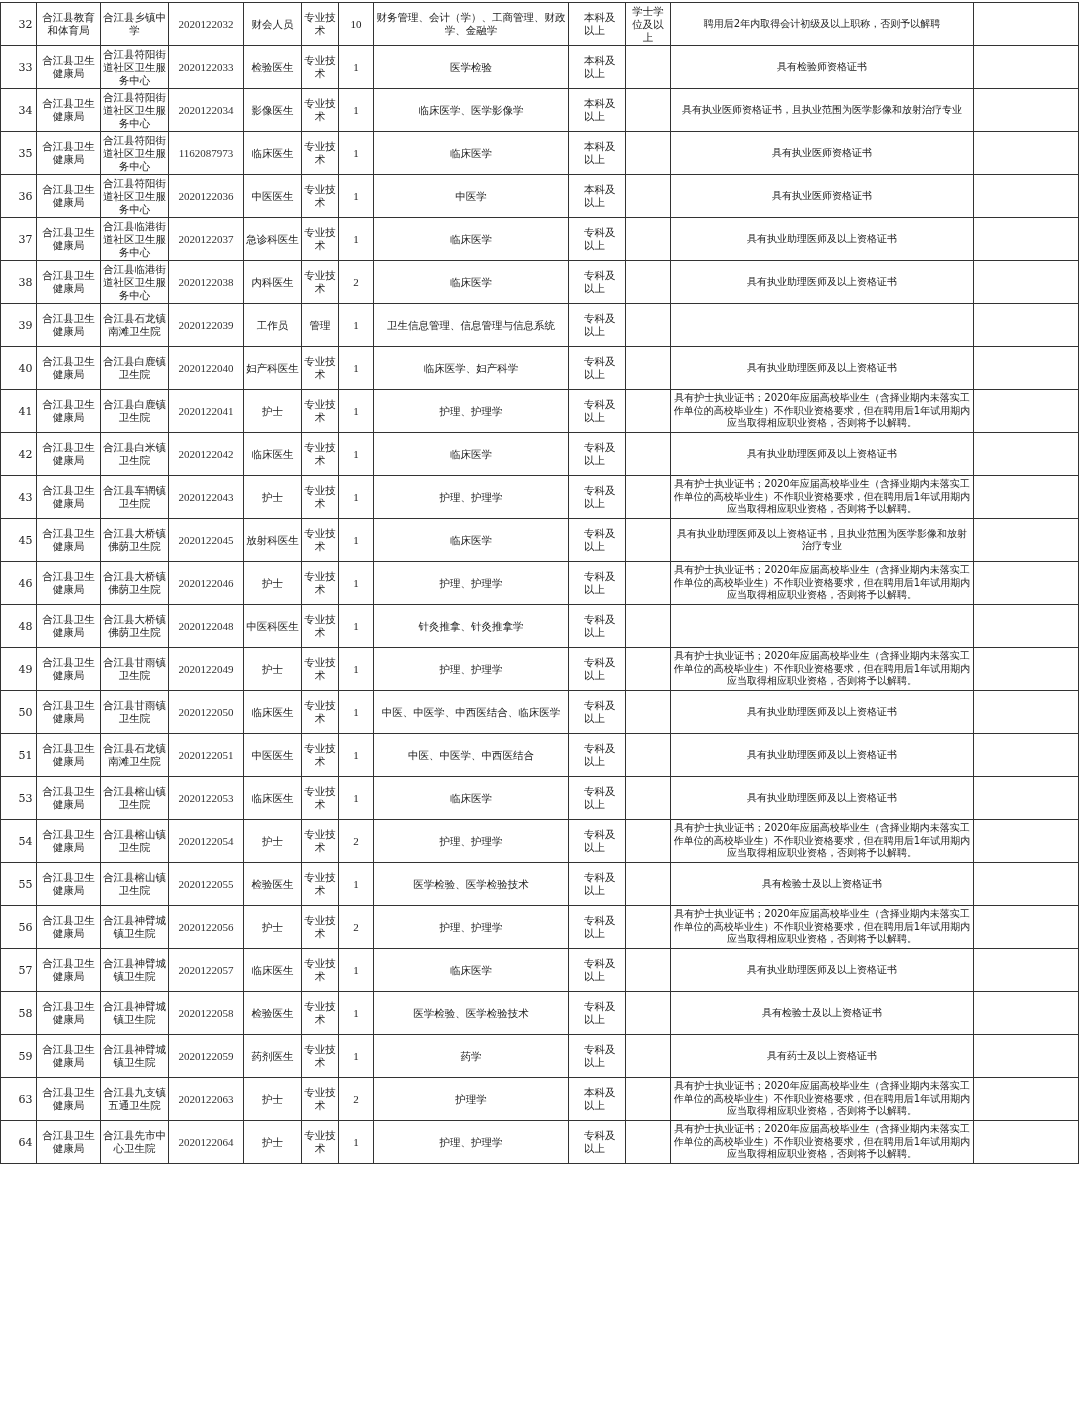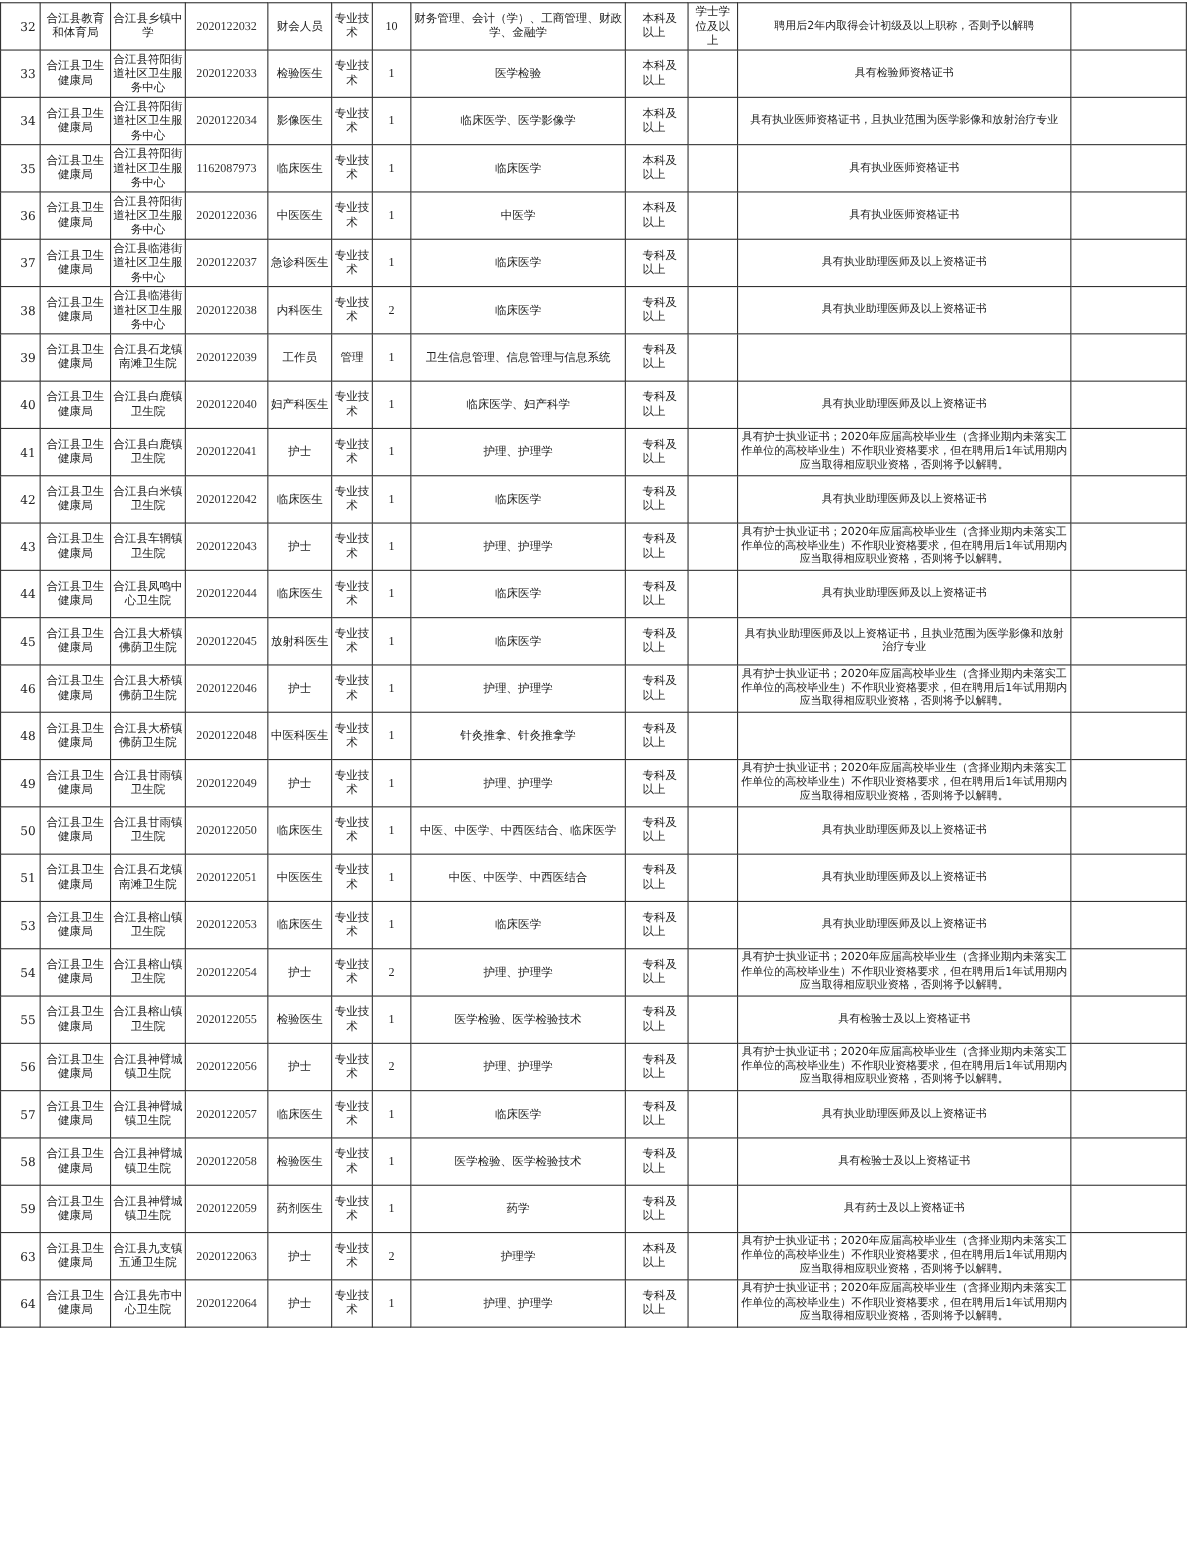--- a/index.html
+++ b/index.html
@@ -209,34 +209,20 @@
     <td>护士</td>
     <td>专业技术</td>
     <td class="cnt">1</td>
     <td>护理、护理学</td>
     <td class="edu">专科及以上</td>
     <td></td>
     <td class="req">具有护士执业证书；2020年应届高校毕业生（含择业期内未落实工作单位的高校毕业生）不作职业资格要求，但在聘用后1年试用期内应当取得相应职业资格，否则将予以解聘。</td>
     <td></td>
   </tr>
       <tr>
-    <td class="no">44</td>
-    <td>合江县卫生健康局</td>
-    <td class="left">合江县凤鸣中心卫生院</td>
-    <td class="code">2020122044</td>
-    <td>临床医生</td>
-    <td>专业技术</td>
-    <td class="cnt">1</td>
-    <td>临床医学</td>
-    <td class="edu">专科及以上</td>
-    <td></td>
-    <td class="req">具有执业助理医师及以上资格证书</td>
-    <td></td>
-  </tr>
-      <tr>
     <td class="no">45</td>
     <td>合江县卫生健康局</td>
     <td class="left">合江县大桥镇佛荫卫生院</td>
     <td class="code">2020122045</td>
     <td>放射科医生</td>
     <td>专业技术</td>
     <td class="cnt">1</td>
     <td>临床医学</td>
     <td class="edu">专科及以上</td>
     <td></td>

